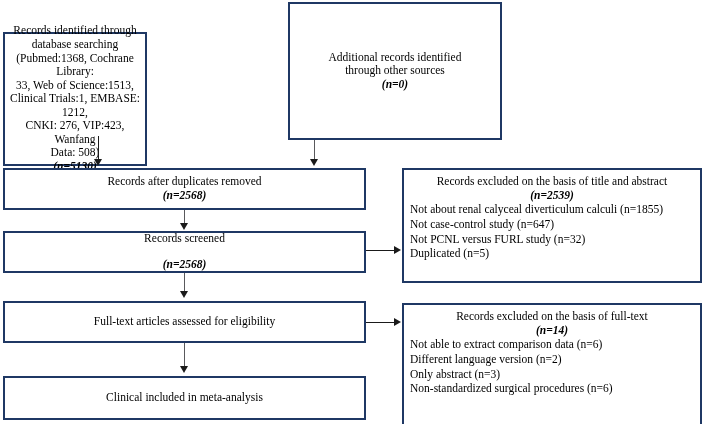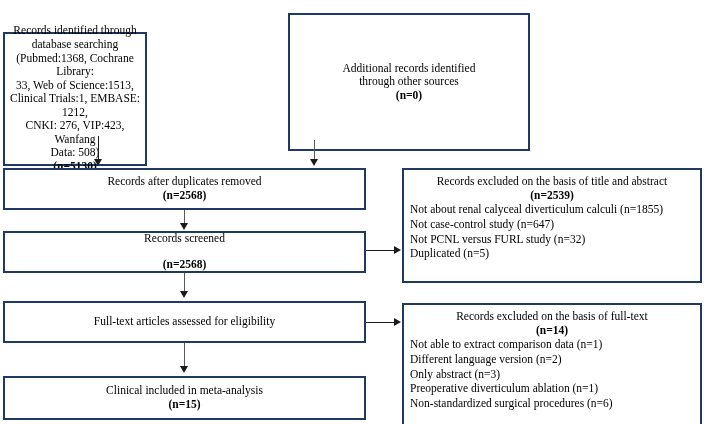--- a/index.html
+++ b/index.html
@@ -36,20 +36,21 @@
     justify-content: flex-start;
     padding: 5px 6px 4px 6px;
   }
   .box .ctr {
     text-align: center;
     display: block;
     width: 100%;
   }
   .n {
     font-weight: bold;
+    font-style: italic;
   }
   .reason {
     display: block;
     text-align: left;
     line-height: 1.28;
   }
 
   
   .vline {
     position: absolute;
@@ -89,21 +90,21 @@
     <span class="ctr">Records  identified through</span>
     <span class="ctr">database searching</span>
     <span class="ctr">(Pubmed:1368, Cochrane Library:</span>
     <span class="ctr">33, Web of Science:1513,</span>
     <span class="ctr">Clinical Trials:1, EMBASE: 1212,</span>
     <span class="ctr">CNKI: 276, VIP:423, Wanfang</span>
     <span class="ctr">Data: 508)</span>
     <span class="ctr n">(n=5130)</span>
   </div>
 
-  <div class="box" style="left:288px; top:2px; width:242px; height:138px;margin-top:11px;">
+  <div class="box" style="left:288px; top:2px; width:214px; height:138px;">
     <span class="ctr">Additional records identified</span>
     <span class="ctr">through other sources</span>
     <span class="ctr n">(n=0)</span>
   </div>
 
   <div class="vline dark" style="left:98px; top:136px; height:24px;"></div>
   <div class="arrow-down" style="left:94px; top:159px;"></div>
 
   <div class="vline" style="left:314px; top:140px; height:21px;"></div>
   <div class="arrow-down" style="left:310px; top:159px;"></div>
@@ -139,28 +140,26 @@
   <div class="box" style="left:3px; top:301px; width:363px; height:42px;">
     <span class="ctr">Full-text articles assessed for eligibility</span>
   </div>
 
   <div class="hline dark" style="left:366px; top:322px; width:29px;"></div>
   <div class="arrow-right" style="left:394px; top:318px;"></div>
 
   <div class="box left-align" style="left:402px; top:303px; width:300px; height:142px;">
     <span class="ctr">Records excluded on the basis of full-text</span>
     <span class="ctr n">(n=14)</span>
-    <span class="reason">Not able to extract comparison data (n=1)</span>
+    <span class="reason">Not able to extract comparison data (n=6)</span>
     <span class="reason">Different language version (n=2)</span>
     <span class="reason">Only abstract (n=3)</span>
-    <span class="reason">Preoperative diverticulum ablation (n=1)</span>
     <span class="reason">Non-standardized surgical procedures (n=6)</span>
   </div>
 
   <div class="vline" style="left:184px; top:343px; height:24px;"></div>
   <div class="arrow-down" style="left:180px; top:366px;"></div>
 
   <div class="box" style="left:3px; top:376px; width:363px; height:44px;">
     <span class="ctr">Clinical included in meta-analysis</span>
-    <span class="ctr n">(n=15)</span>
   </div>
 
 </div>
 
 </body></html>

